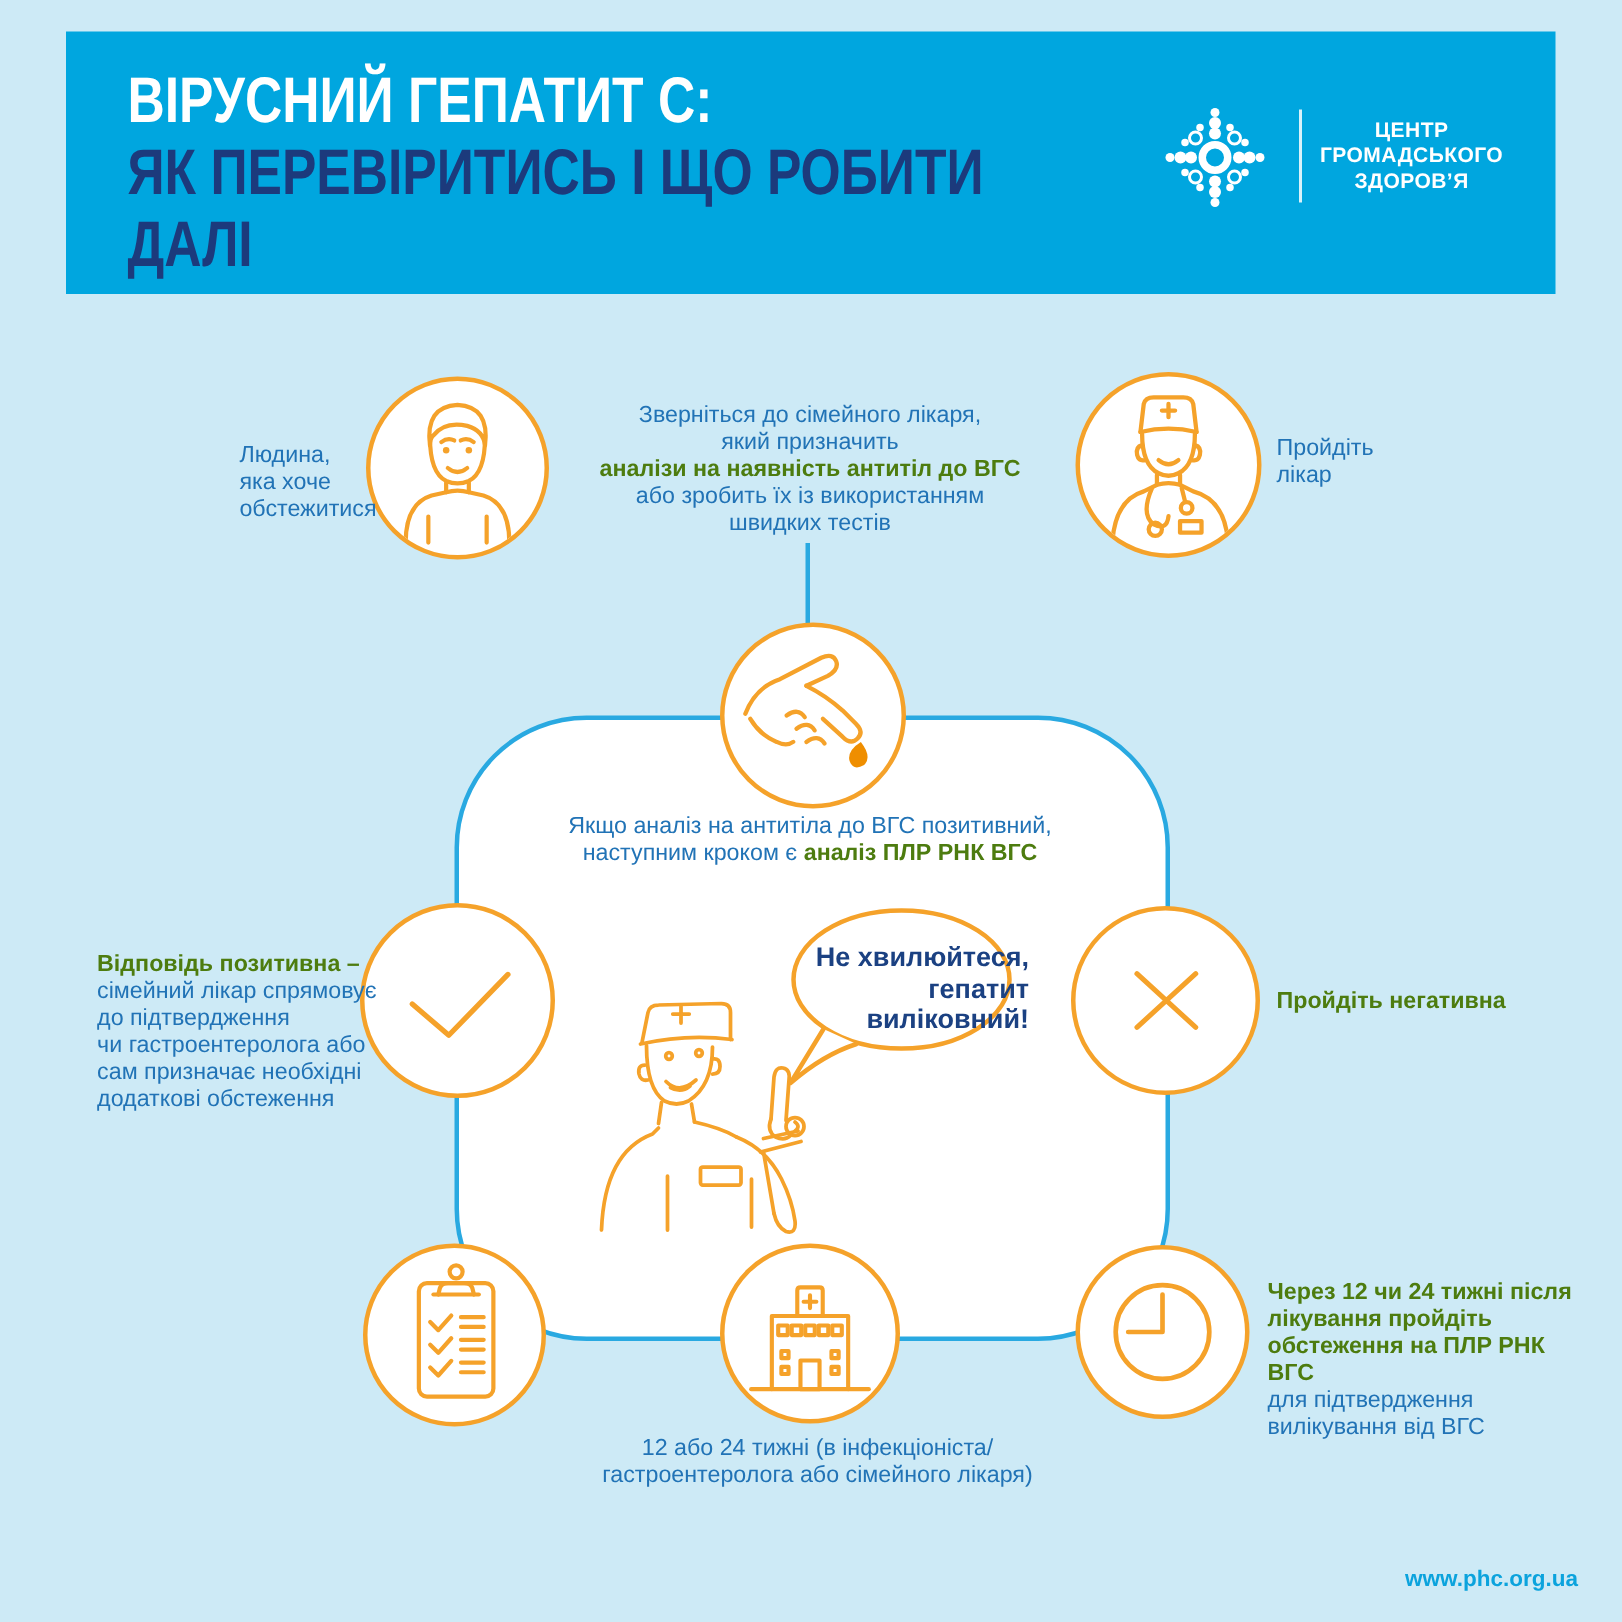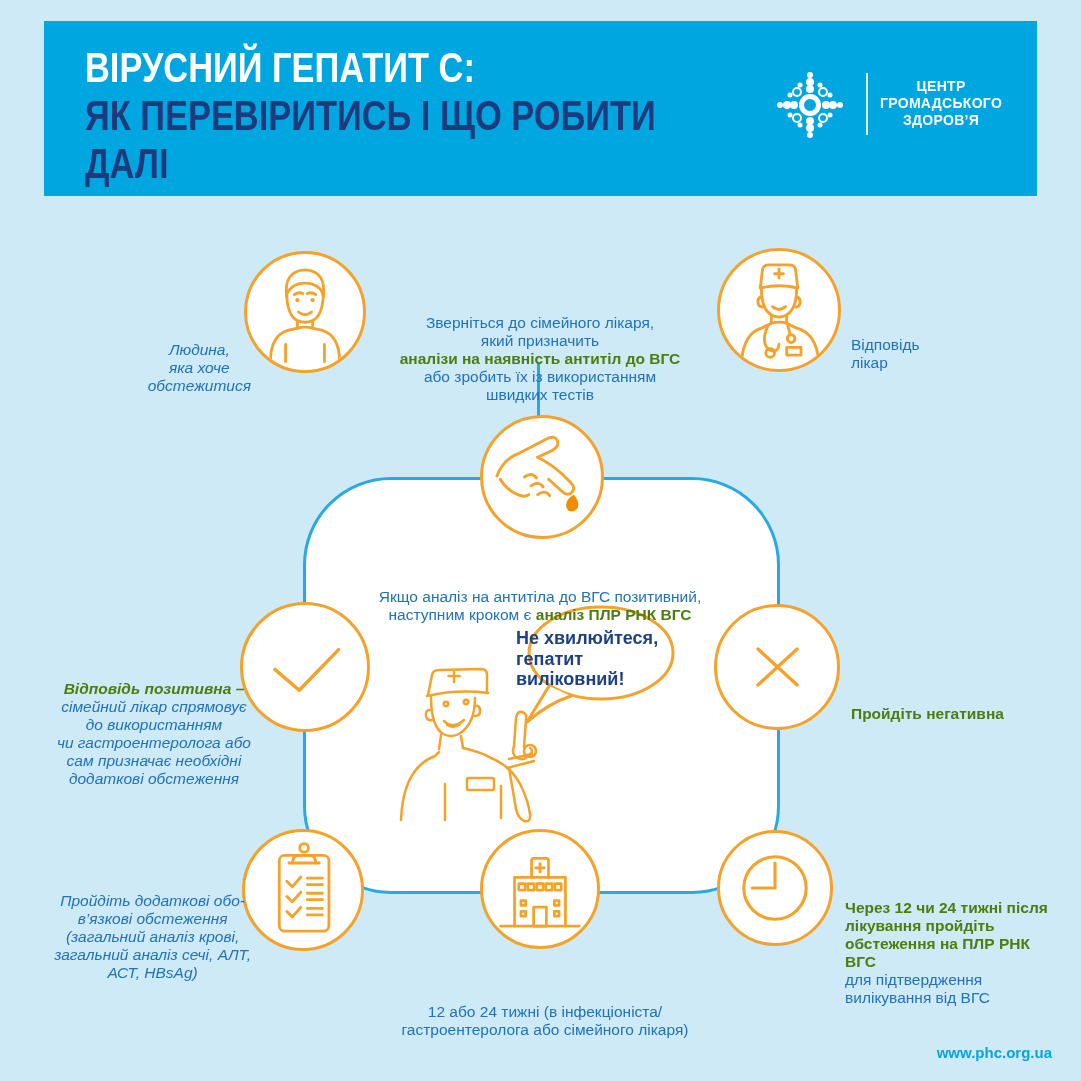--- a/index.html
+++ b/index.html
@@ -19,25 +19,25 @@
          border:3px solid #29a9e1;border-radius:88px;box-sizing:border-box;}
   .connector{position:absolute;left:537px;top:362px;width:3px;height:58px;background:#29a9e1;}
   
   .circ{position:absolute;background:#fff;border:3px solid #f5a22a;border-radius:50%;
         box-sizing:border-box;display:flex;align-items:center;justify-content:center;overflow:hidden;}
   .circ svg{display:block;}
   svg .st{fill:none;stroke:#f5a22a;stroke-width:2.6;stroke-linecap:round;stroke-linejoin:round;}
   svg .dot{fill:#f5a22a;stroke:none;}
   svg .drop{fill:#ef8e00;stroke:none;}
   
-  .t{position:absolute;color:#2173b6;font-size:15.5px;line-height:18px;margin-top:46px;}
+  .t{position:absolute;color:#2173b6;font-size:15.5px;line-height:18px;}
   .t .bn, .bn{color:#4d7c0f;font-weight:bold;}
-  .tr{text-align:center;font-style:italic;}
+  .tr{text-align:left;}
   .tc{text-align:center;}
-  .bubble-text{position:absolute;left:516px;top:628px;width:170px;text-align:left;
+  .bubble-text{position:absolute;left:516px;top:628px;width:170px;text-align:right;
                color:#1b4182;font-weight:bold;font-size:18px;line-height:20.5px;}
   .url{position:absolute;right:44px;top:1044px;color:#0ba3dd;font-weight:bold;font-size:15px;}
 </style>
 </head>
 <body>
 
 <div class="canvas">
 
   <div class="header">
     <div class="title">
@@ -244,47 +244,40 @@
 
   <div class="t tc" style="left:340px;top:268px;width:400px;">
     <div>Зверніться до сімейного лікаря,</div>
     <div>який призначить</div>
     <div class="bn">аналізи на наявність антитіл до ВГС</div>
     <div>або зробить їх із використанням</div>
     <div>швидких тестів</div>
   </div>
 
   <div class="t" style="left:851px;top:290px;">
-    <div>Відповідь</div>
+    <div>Пройдіть</div>
     <div>лікар</div>
   </div>
 
   <div class="t tc" style="left:310px;top:542px;width:460px;">
     <div>Якщо аналіз на антитіла до ВГС позитивний,</div>
     <div><span>наступним кроком є </span><span class="bn">аналіз ПЛР РНК ВГС</span></div>
   </div>
 
   <div class="t tr" style="right:845px;top:634px;">
     <div class="bn">Відповідь позитивна –</div>
     <div>сімейний лікар спрямовує</div>
-    <div>до використанням</div>
+    <div>до підтвердження</div>
     <div>чи гастроентеролога або</div>
     <div>сам призначає необхідні</div>
     <div>додаткові обстеження</div>
   </div>
 
   <div class="t bn" style="left:851px;top:659px;">Пройдіть негативна</div>
 
-  <div class="t tr" style="right:845px;top:846px;">
-    <div>Пройдіть додаткові обо-</div>
-    <div>в’язкові обстеження</div>
-    <div>(загальний аналіз крові,</div>
-    <div>загальний аналіз сечі, АЛТ,</div>
-    <div>АСТ, HBsAg)</div>
-  </div>
 
   <div class="t tc" style="left:345px;top:957px;width:400px;">
     <div>12 або 24 тижні (в інфекціоніста/</div>
     <div>гастроентеролога або сімейного лікаря)</div>
   </div>
 
   <div class="t" style="left:845px;top:853px;width:210px;">
     <div class="bn">Через 12 чи 24 тижні після</div>
     <div class="bn">лікування пройдіть</div>
     <div class="bn">обстеження на ПЛР РНК ВГС</div>

